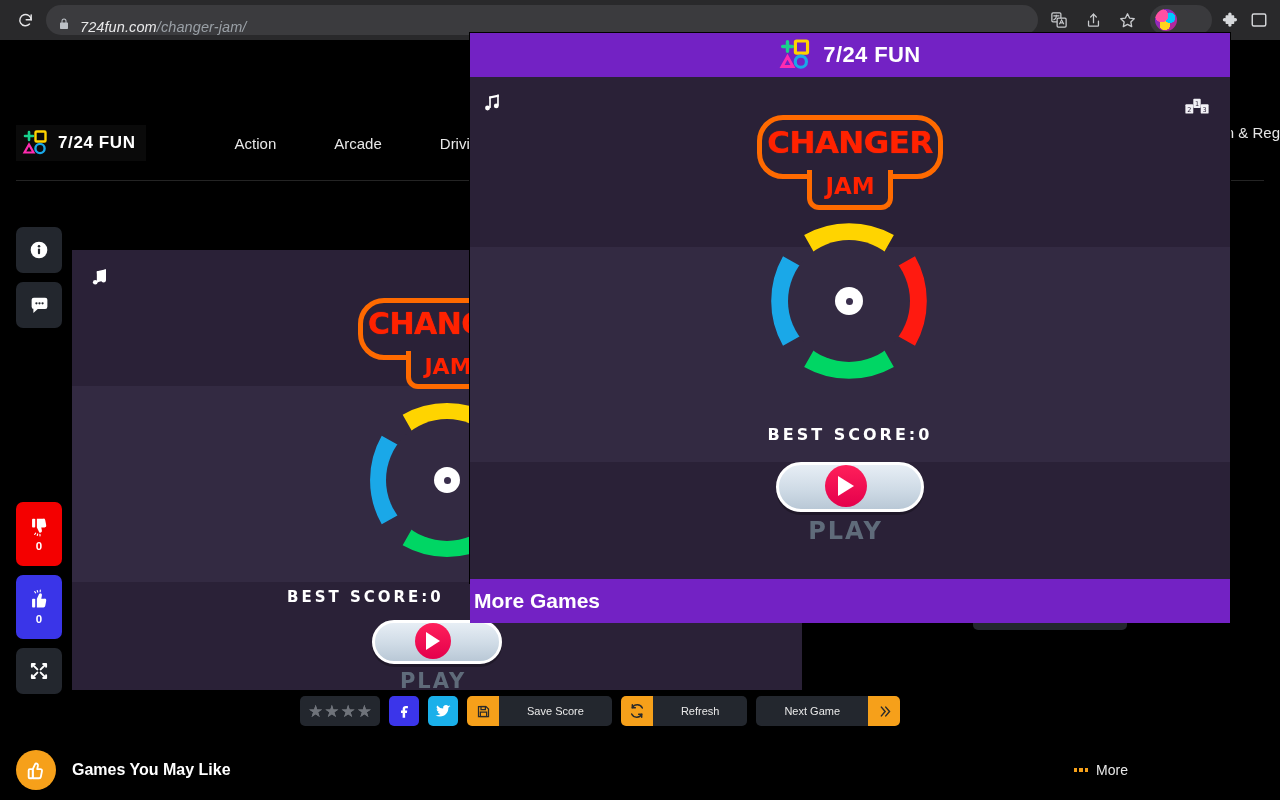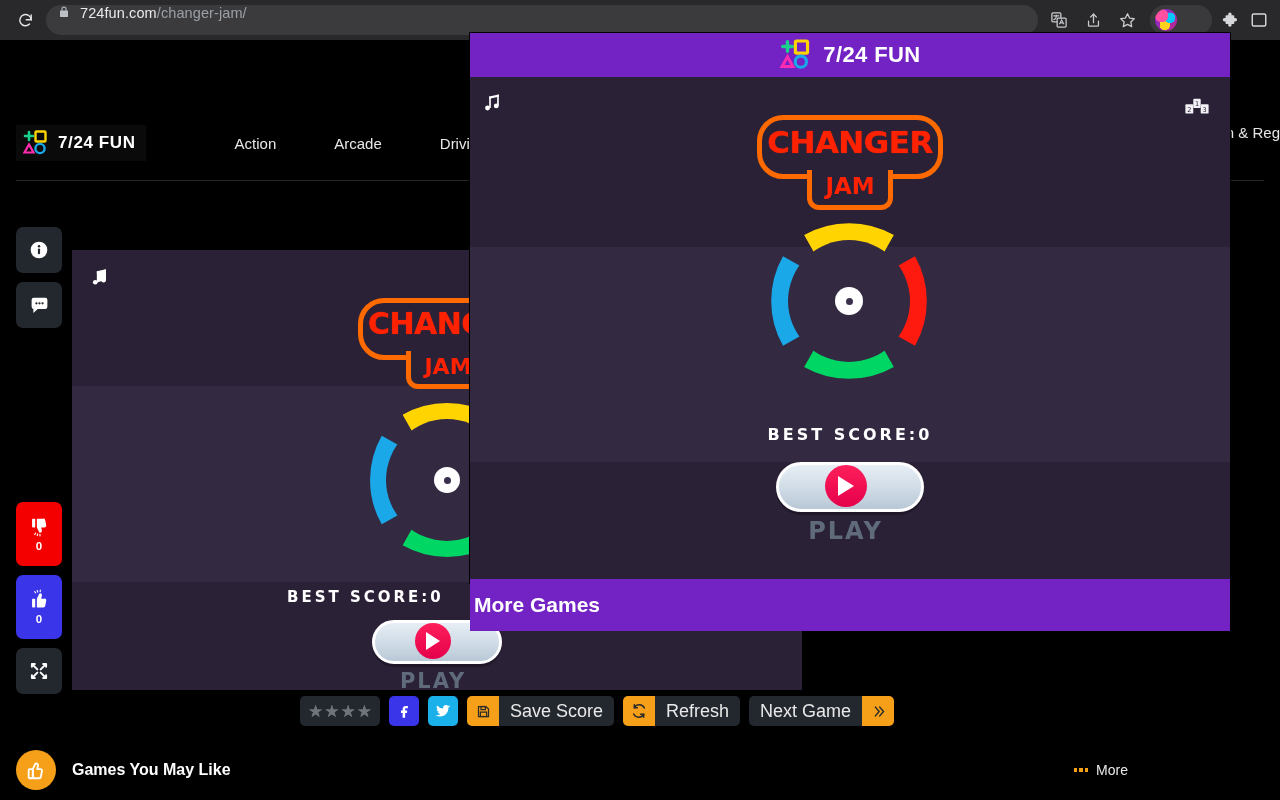--- a/index.html
+++ b/index.html
@@ -21,22 +21,23 @@
     position: absolute; left: 0; top: 0; width: 1280px; height: 5px;
     background: #1c1c1e;
   }
   .reload-btn {
     width: 30px; height: 30px; margin-left: 2px; margin-right: 6px;
     display: flex; align-items: center; justify-content: center;
     border-radius: 50%; flex: none;
   }
   .omnibox {
     flex: 1; height: 30px; background: #3b3b3e; border-radius: 15px;
-    display: flex; align-items: flex-start; padding: 0 12px; gap: 10px;
+    display: flex; align-items: flex-end; padding: 0 12px; gap: 10px;
     max-width: 1010px;
+    font-style: italic;
   }
   .omnibox .urltext {
     font-size: 14.5px; color: #e9e9ea; white-space: nowrap;
     letter-spacing: .1px;
   }
   .omnibox .urltext .dim { color: #9aa0a6; }
   .chrome-actions { display: flex; align-items: center; gap: 4px; margin-left: 6px; }
   .chrome-icon {
     width: 30px; height: 30px; display: flex; align-items: center;
     justify-content: center; border-radius: 50%; flex: none;
@@ -175,22 +176,22 @@
   .sq-btn {
     width:30px; height:30px; border-radius:5px; display:flex;
     align-items:center; justify-content:center; color:#fff; font-weight:bold; flex:none;
   }
   .combo { height:30px; display:flex; align-items:stretch; border-radius:5px; overflow:hidden; }
   .combo .ic {
     width:32px; background:#f6a01a; display:flex; align-items:center; justify-content:center;
     color:#2b2b2b;
   }
   .combo .lb {
-    background:#23272e; color:#e9e9e9; font-size:18px; display:flex; align-items:center;
-    padding:0 11px; white-space:nowrap;
+    background:#23272e; color:#e9e9e9; font-size:11px; display:flex; align-items:center;
+    padding:0 28px; white-space:nowrap;
   }
 
   
   .gyml-head { position:absolute; left:16px; top:710px; display:flex; align-items:center; gap:16px; }
   .gyml-badge {
     width:40px; height:40px; border-radius:50%; background:#f6a01a;
     display:flex; align-items:center; justify-content:center;
   }
   .gyml-title { font-size:16px; font-weight:bold; color:#fff; white-space:nowrap; }
   .more-link { position:absolute; right:152px; top:722px; display:flex; align-items:center; gap:8px; }
@@ -205,21 +206,21 @@
   }
   .ov-topbar {
     position:absolute; left:0; top:0; width:760px; height:44px; background:#7322c4;
     display:flex; align-items:center; justify-content:center; gap:10px;
   }
   .ov-brand-mark { width:34px; height:34px; position:relative; flex:none; }
   .ov-brand-text { font-size:22px; font-weight:bold; color:#fff; letter-spacing:.4px; }
   .ov-body { position:absolute; left:0; top:44px; width:760px; height:462px; background:#2a2137; }
   .ov-mid { position:absolute; left:0; top:170px; width:760px; height:215px; background:#332a42; }
   .ov-bottombar {
-    position:absolute; left:0; top:546px; width:760px; height:52px; background:#7322c4;
+    position:absolute; left:0; top:546px; width:760px; height:44px; background:#7322c4;
     display:flex; align-items:center; justify-content:space-between; padding:0 6px 0 4px;
   }
   .ov-bottom-label { font-size:21px; font-weight:bold; color:#fff; }
   .ov-fs { display:flex; align-items:center; gap:2px; }
 
   .podium { position:absolute; right:20px; top:18px; }
 
   .obscured-widget {
     position:absolute; left:973px; top:562px; width:154px; height:28px;
     background:#23272e; border-radius:5px; z-index:3;

